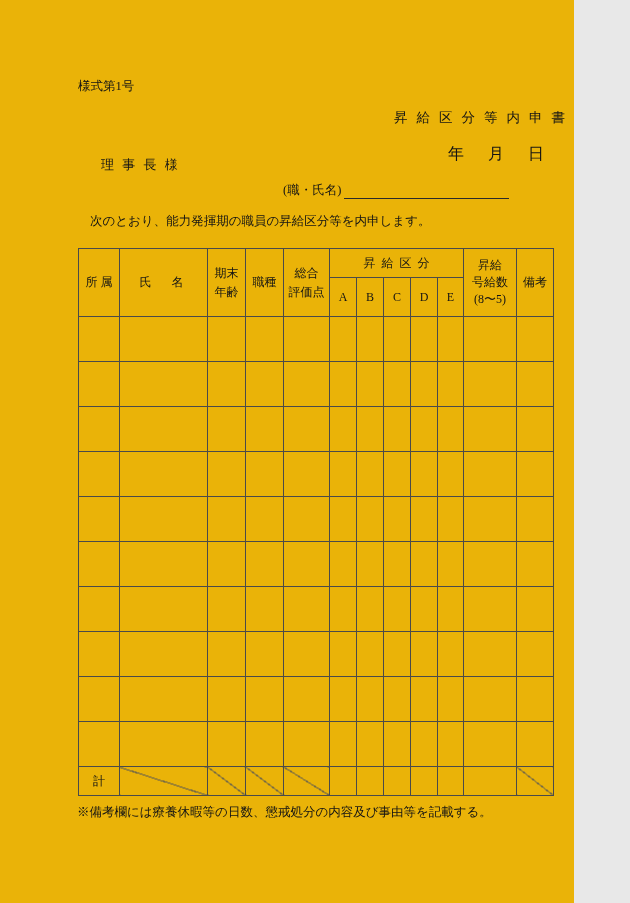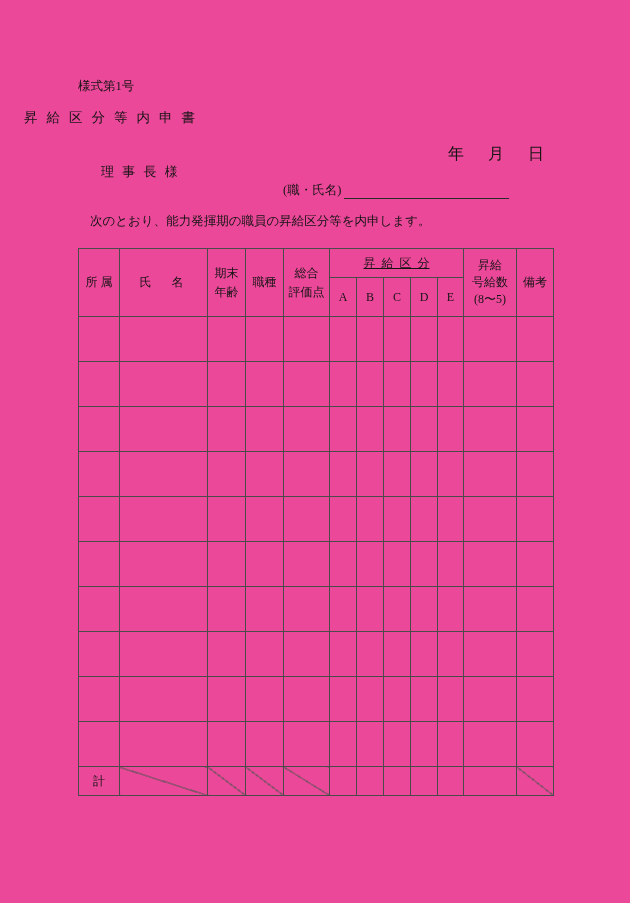--- a/index.html
+++ b/index.html
@@ -1,29 +1,29 @@
 <!DOCTYPE html>
 <html lang="ja"><head>
 <meta charset="utf-8">
 <style>
   html,body{margin:0;padding:0;background:#e8e8e8;}
   .page{
     position:relative;
-    width:630px;height:903px;
-    background:#ec4899;
+    width:574px;height:903px;
+    background:#eab308;
     font-family:"Liberation Serif","DejaVu Serif",serif;
     color:#141414;
     overflow:hidden;
   }
   .abs{position:absolute;line-height:1.25;white-space:nowrap;}
 
   .form-no{left:78px;top:79px;font-size:12.5px;}
-  .doc-title{left:0;right:0;top:110px;text-align:left;font-size:13.5px;letter-spacing:9px;padding-left:24px;}
+  .doc-title{left:0;right:0;top:110px;text-align:right;font-size:13.5px;letter-spacing:9px;padding-left:24px;}
   .date-line{left:448px;top:144px;font-size:16px;letter-spacing:4px;}
-  .addressee{left:101px;top:164px;font-size:13px;word-spacing:5px;}
+  .addressee{left:101px;top:157px;font-size:13px;word-spacing:5px;}
   .sig-line{left:283px;top:183px;font-size:12.5px;}
   .sig-underline{display:inline-block;width:165px;height:14px;border-bottom:1px solid #2a2a2a;vertical-align:bottom;margin-left:3px;}
   .intro{left:90px;top:214px;font-size:12.5px;}
   .footnote{left:77px;top:805px;font-size:12.5px;}
 
   table.grid{
     position:absolute;left:78px;top:248px;
     border-collapse:collapse;table-layout:fixed;
     width:475px;
   }
@@ -35,21 +35,21 @@
     font-size:12px;
     overflow:hidden;
   }
   thead tr.h1{height:29px;}
   thead tr.h2{height:39px;}
   tbody tr{height:45px;}
   tfoot tr{height:29px;}
 
   th.two-line{line-height:19px;}
   th.three-line{line-height:17px;font-size:11.5px;}
-  th.grade-group{border-bottom:1px dashed #989898;word-spacing:3px;text-decoration:underline;}
+  th.grade-group{border-bottom:1px dashed #989898;word-spacing:3px;}
   .gletter{font-size:11px;font-family:"Liberation Serif","DejaVu Serif",serif;}
   th.dt{border-top:1px dashed #989898;}
   .gA{border-right:1px dashed #989898;}
   .gB,.gC,.gD{border-left:1px dashed #989898;border-right:1px dashed #989898;}
   .gE{border-left:1px dashed #989898;}
   th.name-hd{letter-spacing:4px;padding-left:4px;}
 
   td.diag{
     background-image:linear-gradient(to top right,
       transparent calc(50% - 0.5px),
@@ -265,14 +265,15 @@
         <td class="gB"></td>
         <td class="gC"></td>
         <td class="gD"></td>
         <td class="gE"></td>
         <td></td>
         <td class="diag"></td>
       </tr>
     </tfoot>
   </table>
 
+  <div class="abs footnote">※備考欄には療養休暇等の日数、懲戒処分の内容及び事由等を記載する。</div>
 
 </div>
 
 </body></html>

